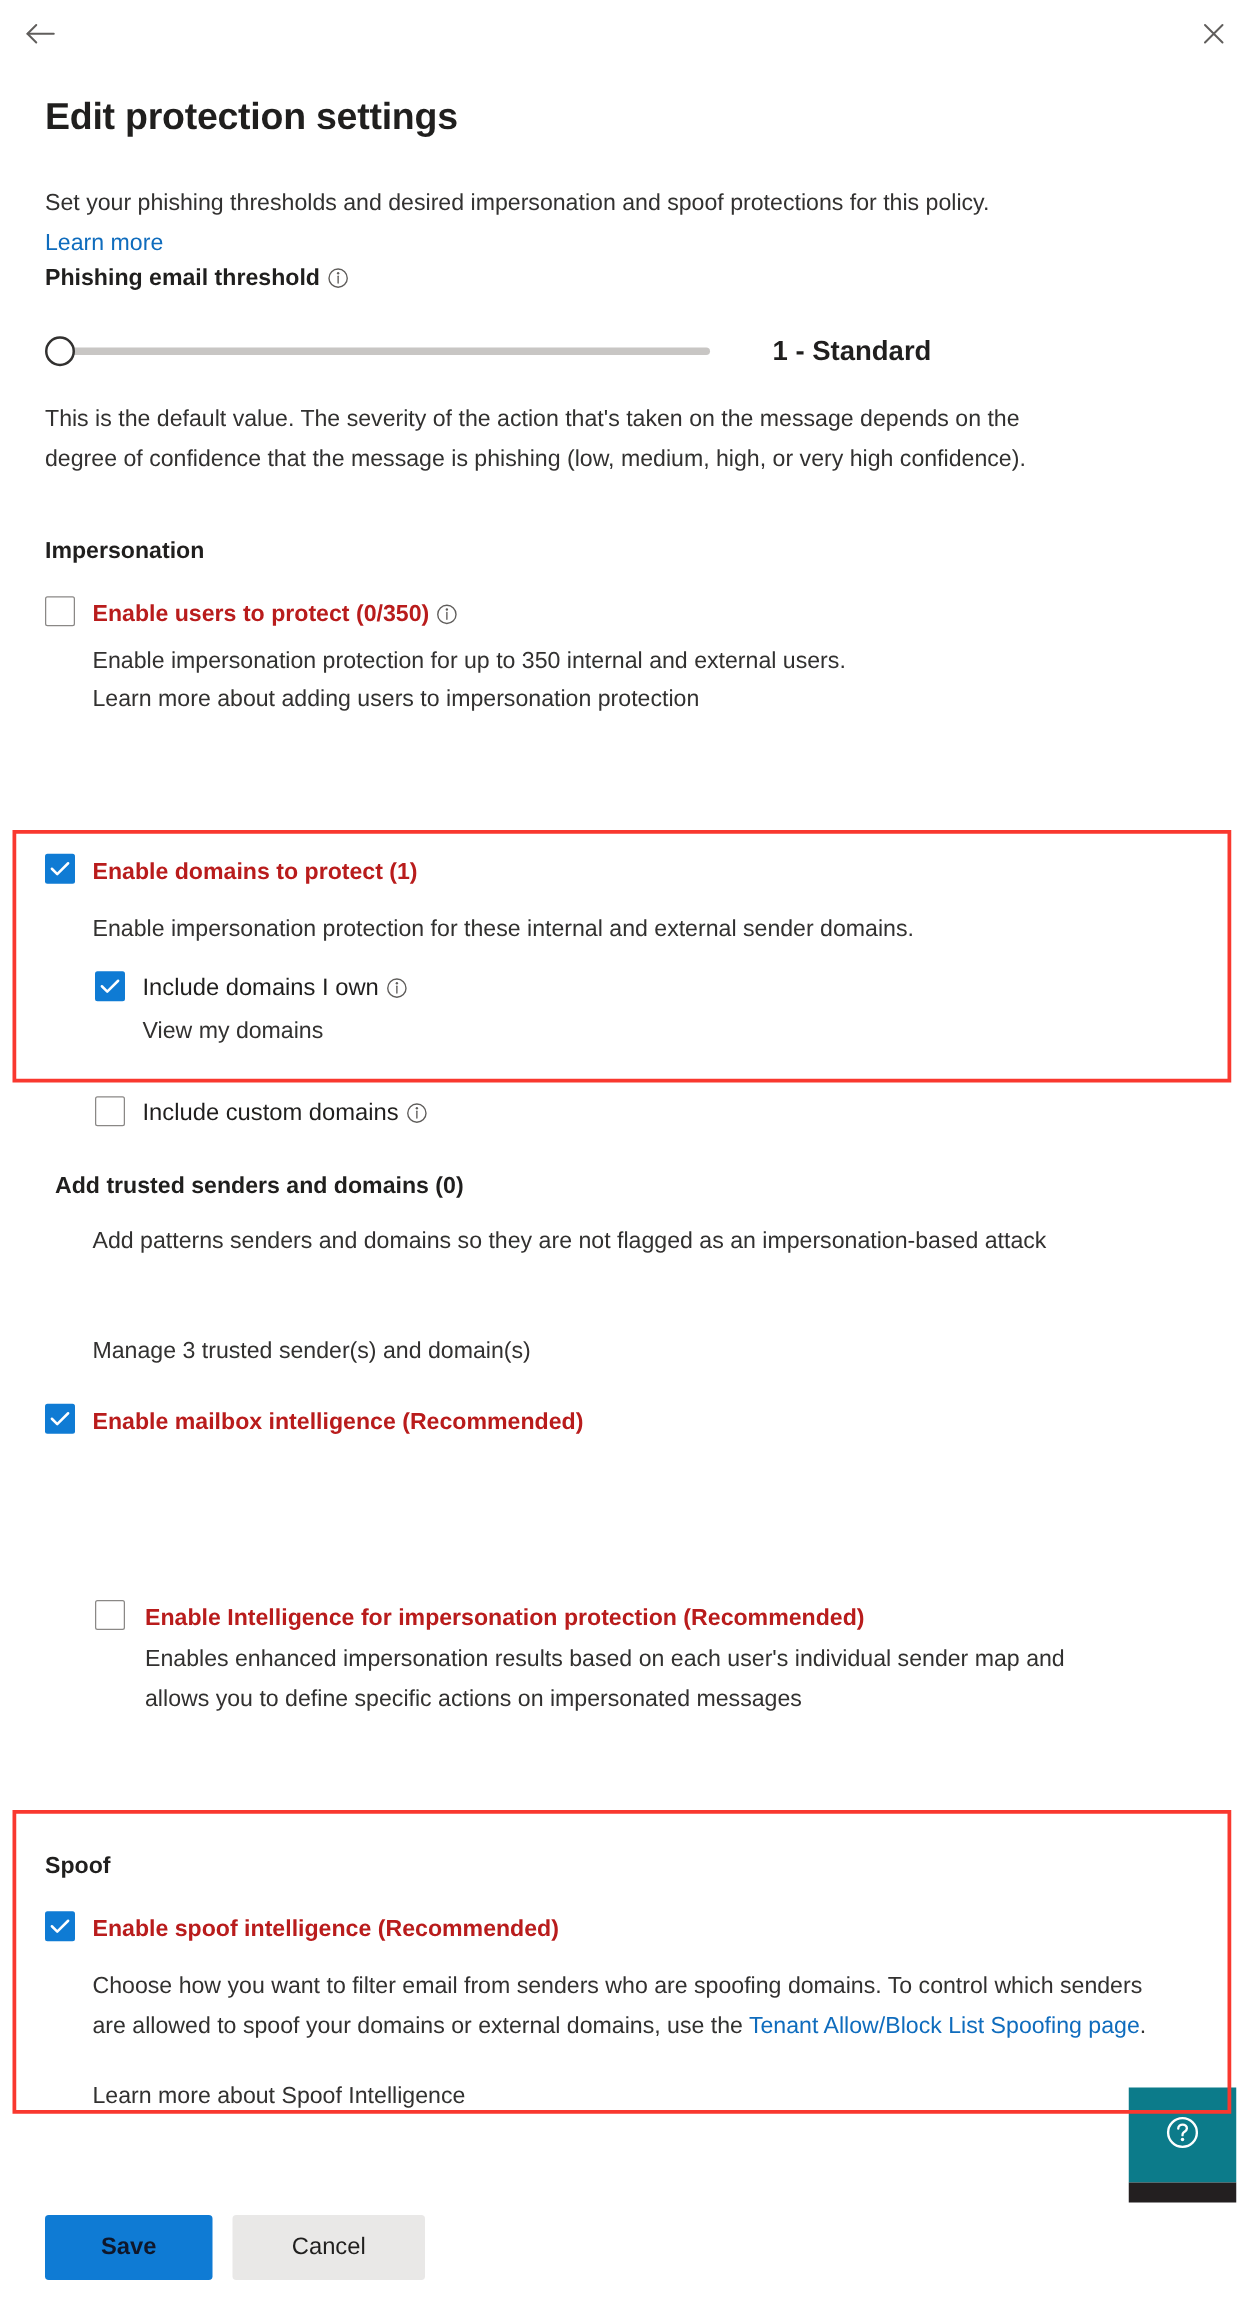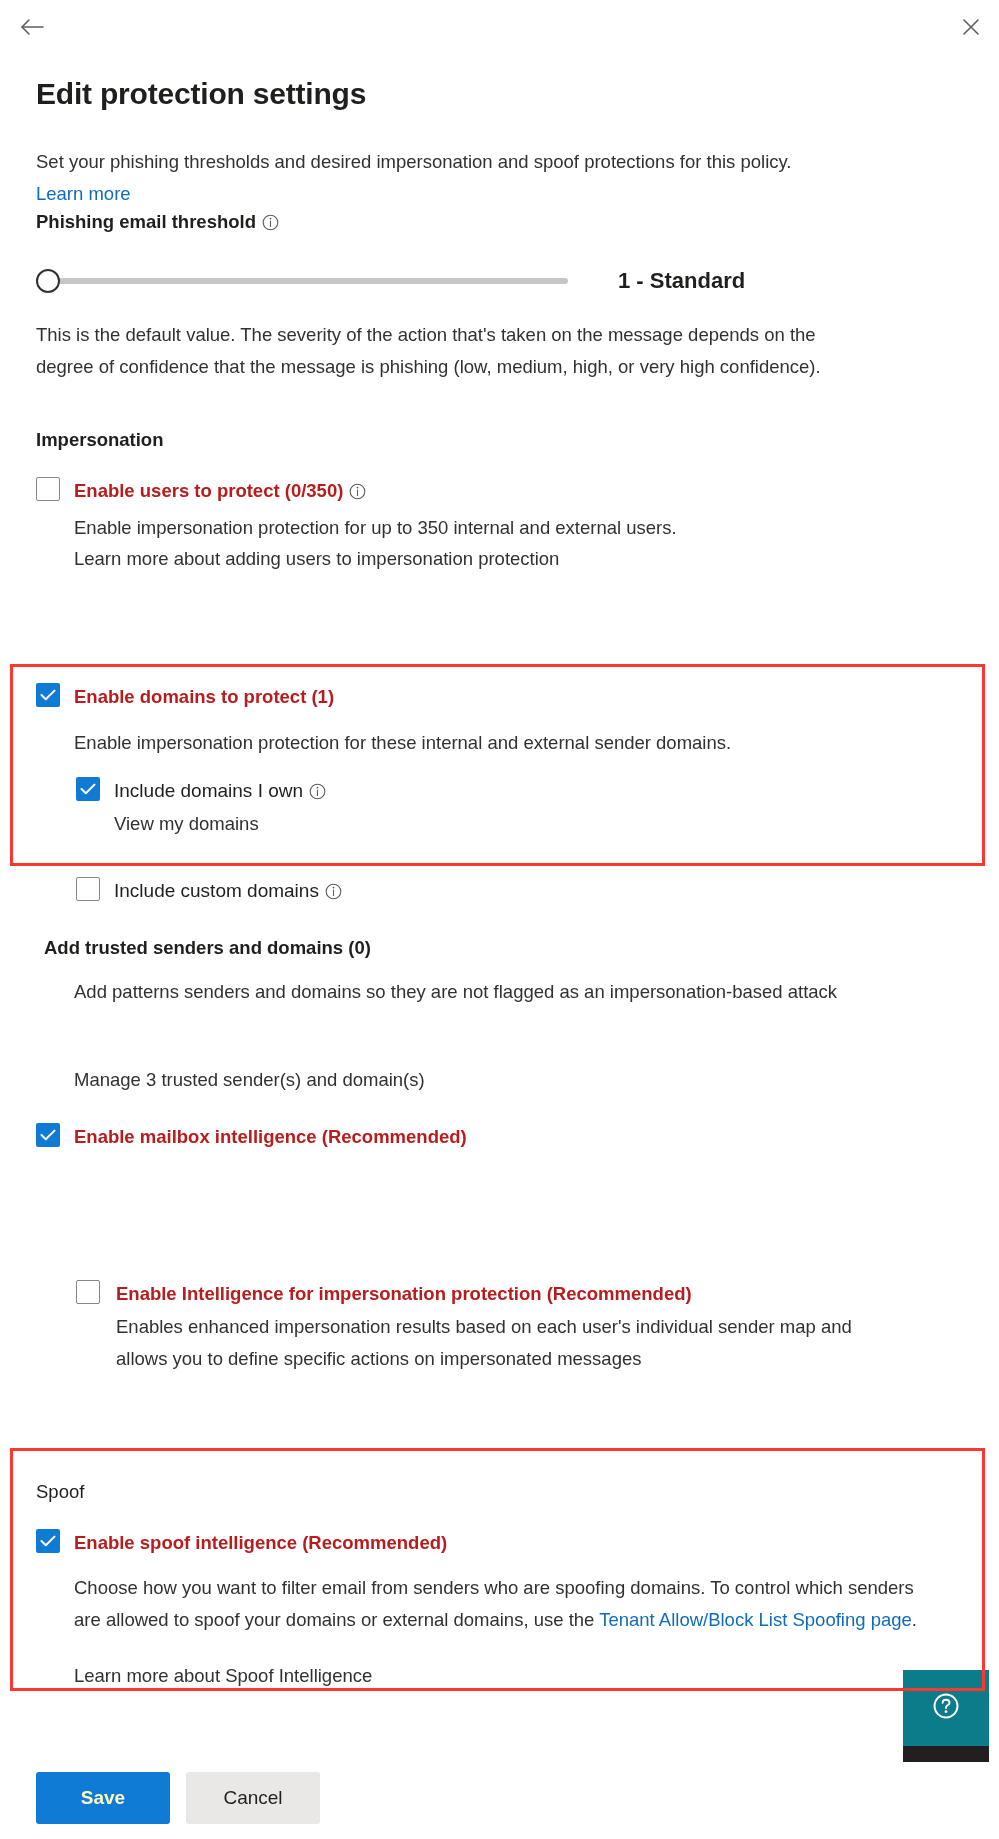--- a/index.html
+++ b/index.html
@@ -218,25 +218,25 @@
     font-weight: bold;
     border: none;
     border-radius: 3px;
     cursor: pointer;
     font-family: "Liberation Sans", sans-serif;
   }
   .btn-primary {
     left: 36px; top: 1772px;
     width: 134px;
     background: #0f7bd4;
-    color: #fef9c3;
+    color: #0f172a;
   }
   .btn-secondary {
     left: 186px; top: 1772px;
-    width: 134px;
+    width: 154px;
     background: #e9e8e7;
     color: #201f1e;
     font-weight: normal;
   }
 </style>
 </head>
 <body>
 
 <div class="panel">
 
@@ -344,21 +344,21 @@
       </svg>
   </div>
   <div class="cb-label" style="left:74px; top:1124px;">Enable mailbox intelligence (Recommended)</div>
 
   <div class="cb off" style="left:76px; top:1280px;"></div>
   <div class="cb-label" style="left:116px; top:1281px;">Enable Intelligence for impersonation protection (Recommended)</div>
   <div class="body-text" style="left:116px; top:1311px; width:790px;">Enables enhanced impersonation results based on each user's individual sender map and allows you to define specific actions on impersonated messages</div>
 
   <div class="redbox" style="left:10px; top:1448px; width:975px; height:243px;"></div>
 
-  <div class="section-label-reg" style="left:36px; top:1479px;">Spoof</div>
+  <div class="section-label-reg" style="left:36px; top:1479px;font-weight:bold;">Spoof</div>
 
   <div class="cb on" style="left:36px; top:1529px;">
     <svg width="16" height="12" viewBox="0 0 16 12">
         <path d="M1.5 6 L5.8 10.3 L14.5 1.6" stroke="#ffffff" stroke-width="2" fill="none" stroke-linecap="round" stroke-linejoin="round"></path>
       </svg>
   </div>
   <div class="cb-label" style="left:74px; top:1530px;">Enable spoof intelligence (Recommended)</div>
 
   <div class="body-text" style="left:74px; top:1572px; width:860px;">
     <span>Choose how you want to filter email from senders who are spoofing domains. To control which senders are allowed to spoof your domains or external domains, use the </span><a class="lnk">Tenant Allow/Block List Spoofing page</a><span>.</span>

